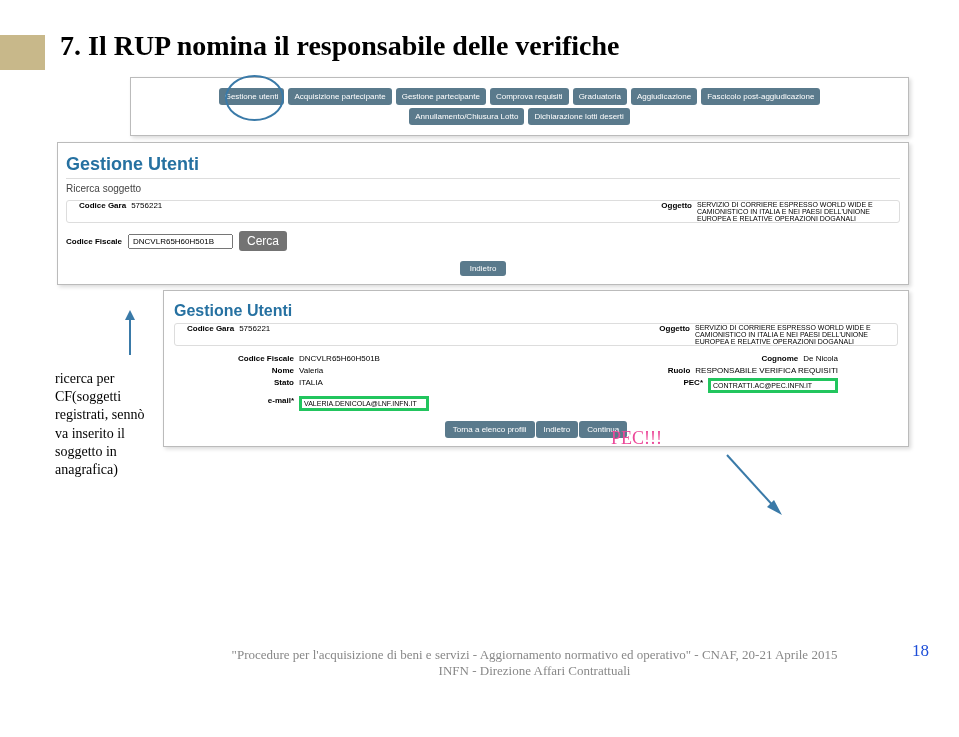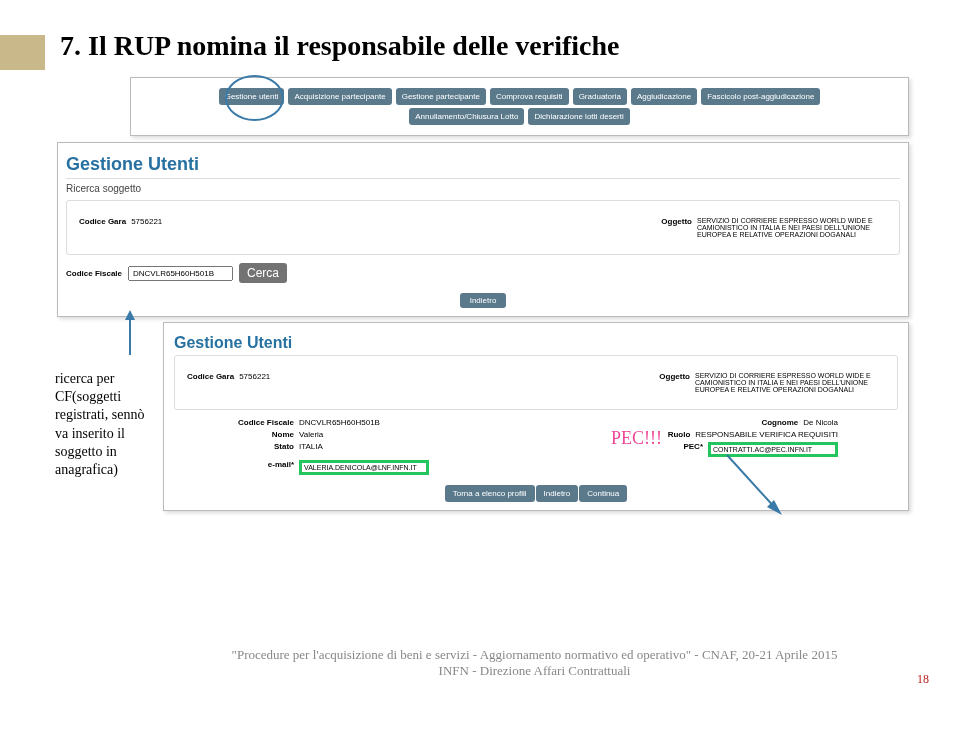--- a/index.html
+++ b/index.html
@@ -78,21 +78,21 @@
 .subtitle {
   font-size: 10px;
   color: #444;
   margin: 2px 0 6px 0;
   border-top: 1px solid #ddd;
   padding-top: 4px;
 }
 .info-box {
   border: 1px solid #ddd;
   border-radius: 3px;
-  padding: 16px 12px;
+  padding: 0 12px;
   display: flex;
   justify-content: space-between;
   font-size: 8px;
   margin-bottom: 8px;
 }
 .info-left, .info-right {
   display: flex;
   gap: 5px;
 }
 .info-right .oggetto-val {
@@ -212,25 +212,25 @@
   position: absolute;
   bottom: 18px;
   width: 100%;
   text-align: center;
   font-family: "Times New Roman", serif;
   font-size: 13px;
   color: #888;
 }
 .page-num {
   position: absolute;
-  bottom: 10px;
+  bottom: 36px;
   right: 30px;
   font-family: "Times New Roman", serif;
-  font-size: 12px;
-  color: #b91c1c;
+  font-size: 17px;
+  color: #1d4ed8;
 }
 </style>
 </head>
 <body>
 
 <div class="slide">
   <div class="accent-bar"></div>
   <h1>7. Il RUP nomina il responsabile delle verifiche</h1>
 
   <div class="circle"></div>

